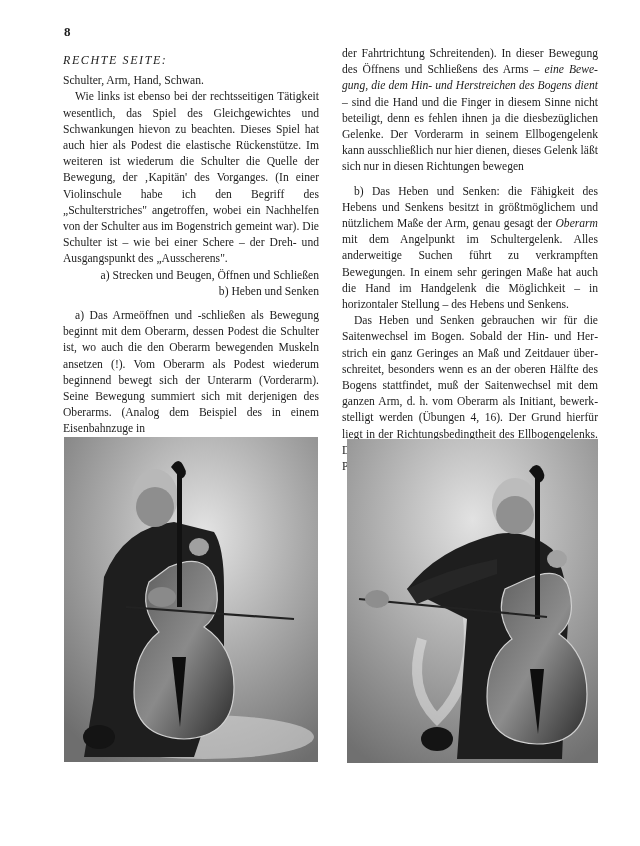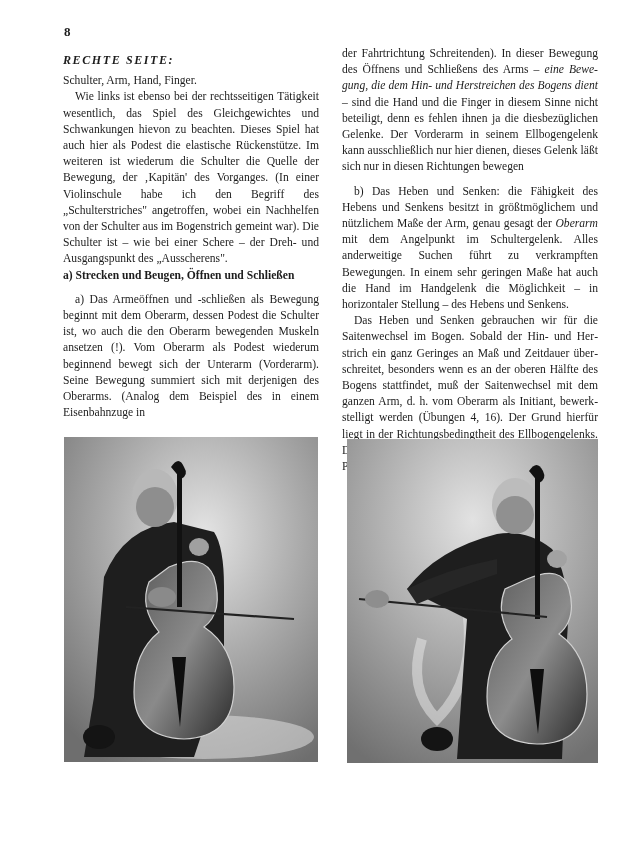--- a/index.html
+++ b/index.html
@@ -6,38 +6,39 @@
   body { width: 640px; height: 846px; position: relative; overflow: hidden;
          font-family: "Liberation Serif", "DejaVu Serif", serif; color: #1c1c1c; }
   .page-number { position: absolute; left: 64px; top: 24px; font-size: 13px; font-weight: bold; }
   .col { position: absolute; top: 46px; width: 256px; font-size: 11.6px; line-height: 16.2px;
          text-align: justify; hyphens: manual; }
   .col-left { left: 63px; top: 52px; }
   .col-right { left: 342px; top: 46px; }
   .col p { margin: 0; }
   .indent { text-indent: 12px; }
   .gap { margin-top: 8px !important; font-family: Liberation Serif, serif; }
-  .section-head { font-style: italic; letter-spacing: 1.6px; font-size: 12px; margin-bottom: 5px !important; font-weight: bold; }
-  .list-item { padding-left: 14px; text-indent: -14px; text-align: left; font-weight: bold; }
+  .section-head { font-style: italic; letter-spacing: 1.6px; font-size: 12px; margin-bottom: 5px !important; }
+  .list-item { padding-left: 14px; text-indent: -14px; text-align: right; }
   em { font-style: italic; }
   .photo { position: absolute; overflow: hidden; background: #9a9a9a; }
   .photo-left { left: 64px; top: 437px; width: 254px; height: 325px; }
   .photo-right { left: 347px; top: 439px; width: 251px; height: 324px; }
   .photo svg { display: block; width: 100%; height: 100%; }
 </style>
 </head>
 <body>
 
 <div class="page-number">8</div>
 
 <div class="col col-left">
   <p class="section-head">RECHTE SEITE:</p>
-  <p>Schulter, Arm, Hand, Finger.</p>
+  <p>Schulter, Arm, Hand, Schwan.</p>
   <p class="indent">Wie links ist ebenso bei der rechtsseitigen Tätigkeit wesentlich, das Spiel des Gleichgewichtes und Schwan­kungen hievon zu beachten. Dieses Spiel hat auch hier als Podest die elastische Rückenstütze. Im weiteren ist wiederum die Schulter die Quelle der Bewegung, der ‚Kapitän' des Vorganges. (In einer Violinschule habe ich den Begriff des „Schulterstriches" angetrof­fen, wobei ein Nachhelfen von der Schulter aus im Bogenstrich gemeint war). Die Schulter ist – wie bei einer Schere – der Dreh- und Ausgangspunkt des „Ausscherens".</p>
   <p class="list-item">a) Strecken und Beugen, Öffnen und Schließen</p>
+  <p class="list-item">b) Heben und Senken</p>
   <p class="indent gap">a) Das Armeöffnen und -schließen als Bewegung be­ginnt mit dem Oberarm, dessen Podest die Schulter ist, wo auch die den Oberarm bewegenden Muskeln an­setzen (!). Vom Oberarm als Podest wiederum begin­nend bewegt sich der Unterarm (Vorderarm). Seine Bewegung summiert sich mit derjenigen des Oberarms. (Analog dem Beispiel des in einem Eisenbahnzuge in</p>
 </div>
 
 <div class="col col-right">
   <p><span>der Fahrtrichtung Schreitenden). In dieser Bewegung des Öffnens und Schließens des Arms – </span><em>eine Bewe­gung, die dem Hin- und Herstreichen des Bogens dient</em><span> – sind die Hand und die Finger in diesem Sinne nicht beteiligt, denn es fehlen ihnen ja die diesbezüg­lichen Gelenke. Der Vorderarm in seinem Ellbogen­gelenk kann ausschließlich nur hier dienen, dieses Ge­lenk läßt sich nur in diesen Richtungen bewegen</span></p>
   <p class="indent gap"><span>b) Das Heben und Senken: die Fähigkeit des Hebens und Senkens besitzt in größtmöglichem und nütz­lichem Maße der Arm, genau gesagt der </span><em>Oberarm</em><span> mit dem Angelpunkt im Schultergelenk. Alles anderweitige Suchen führt zu verkrampften Bewegungen. In einem sehr geringen Maße hat auch die Hand im Handgelenk die Möglichkeit – in horizontaler Stellung – des He­bens und Senkens.</span></p>
   <p class="indent">Das Heben und Senken gebrauchen wir für die Saitenwechsel im Bogen. Sobald der Hin- und Her­strich ein ganz Geringes an Maß und Zeitdauer über­schreitet, besonders wenn es an der oberen Hälfte des Bogens stattfindet, muß der Saitenwechsel mit dem ganzen Arm, d. h. vom Oberarm als Initiant, bewerk­stelligt werden (Übungen 4, 16). Der Grund hierfür liegt in der Richtungsbedingtheit des Ellbogengelenks. Diese Bedingtheit zieht ebenso die Notwendigkeit der Pro- und Supination mit sich beim Saitenwechsel.</p>
 </div>
 
 <div class="photo photo-left">

